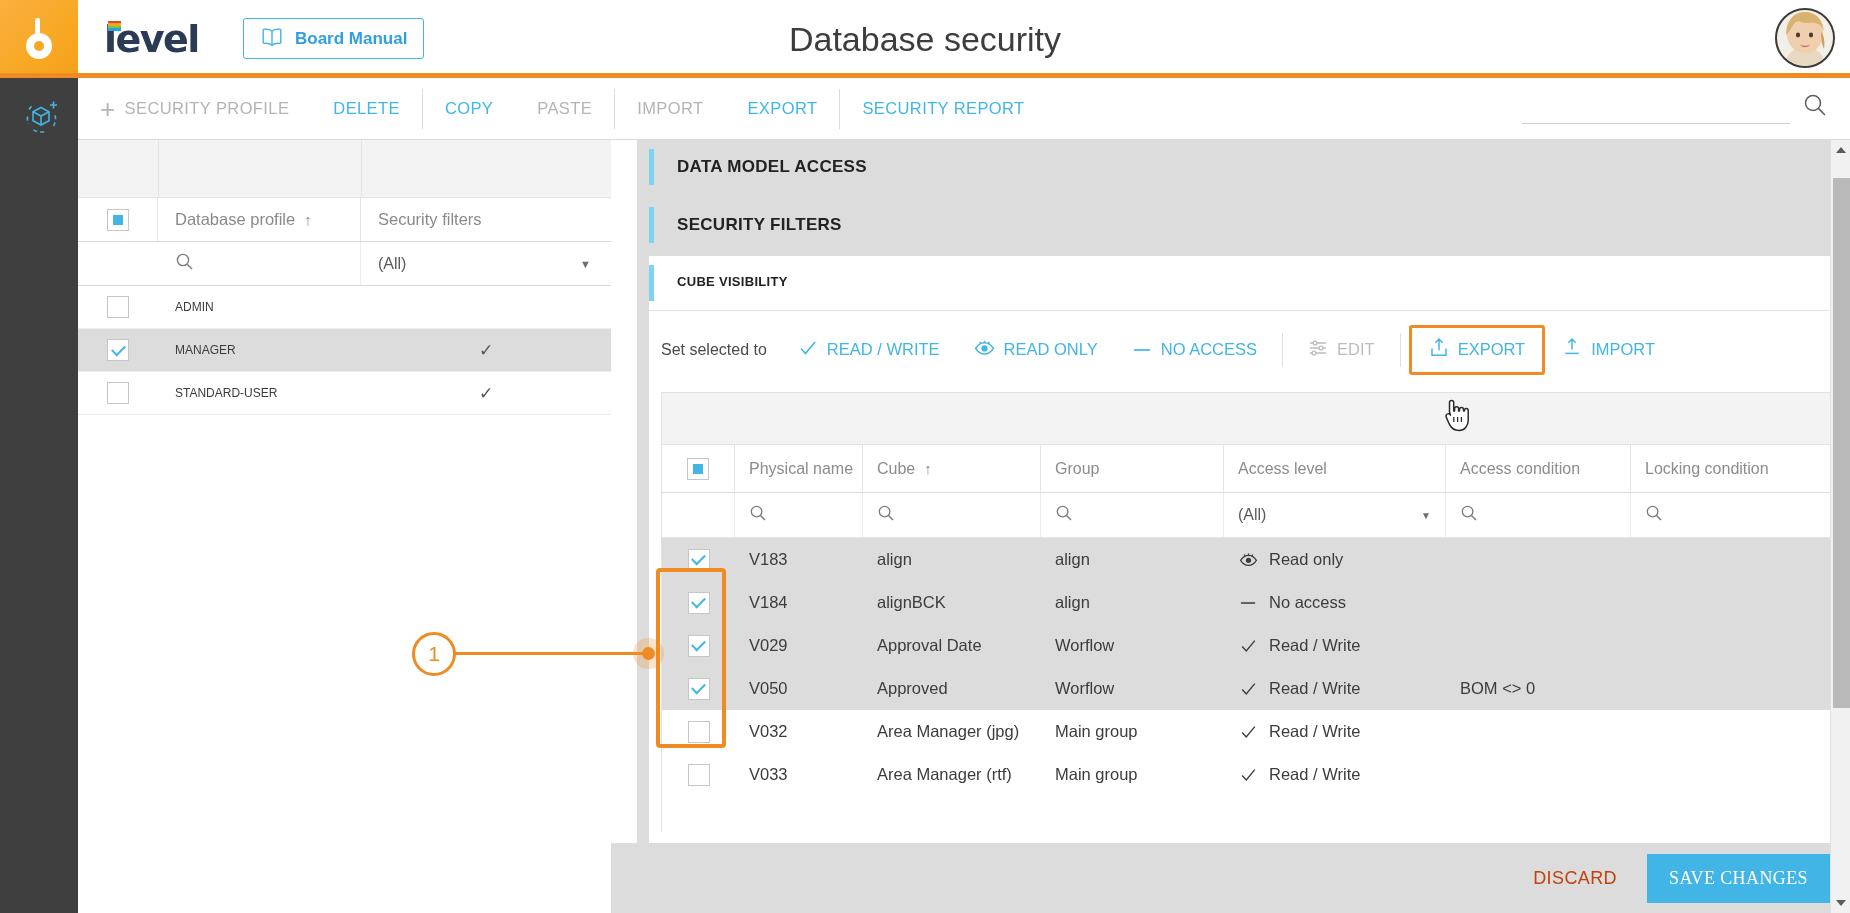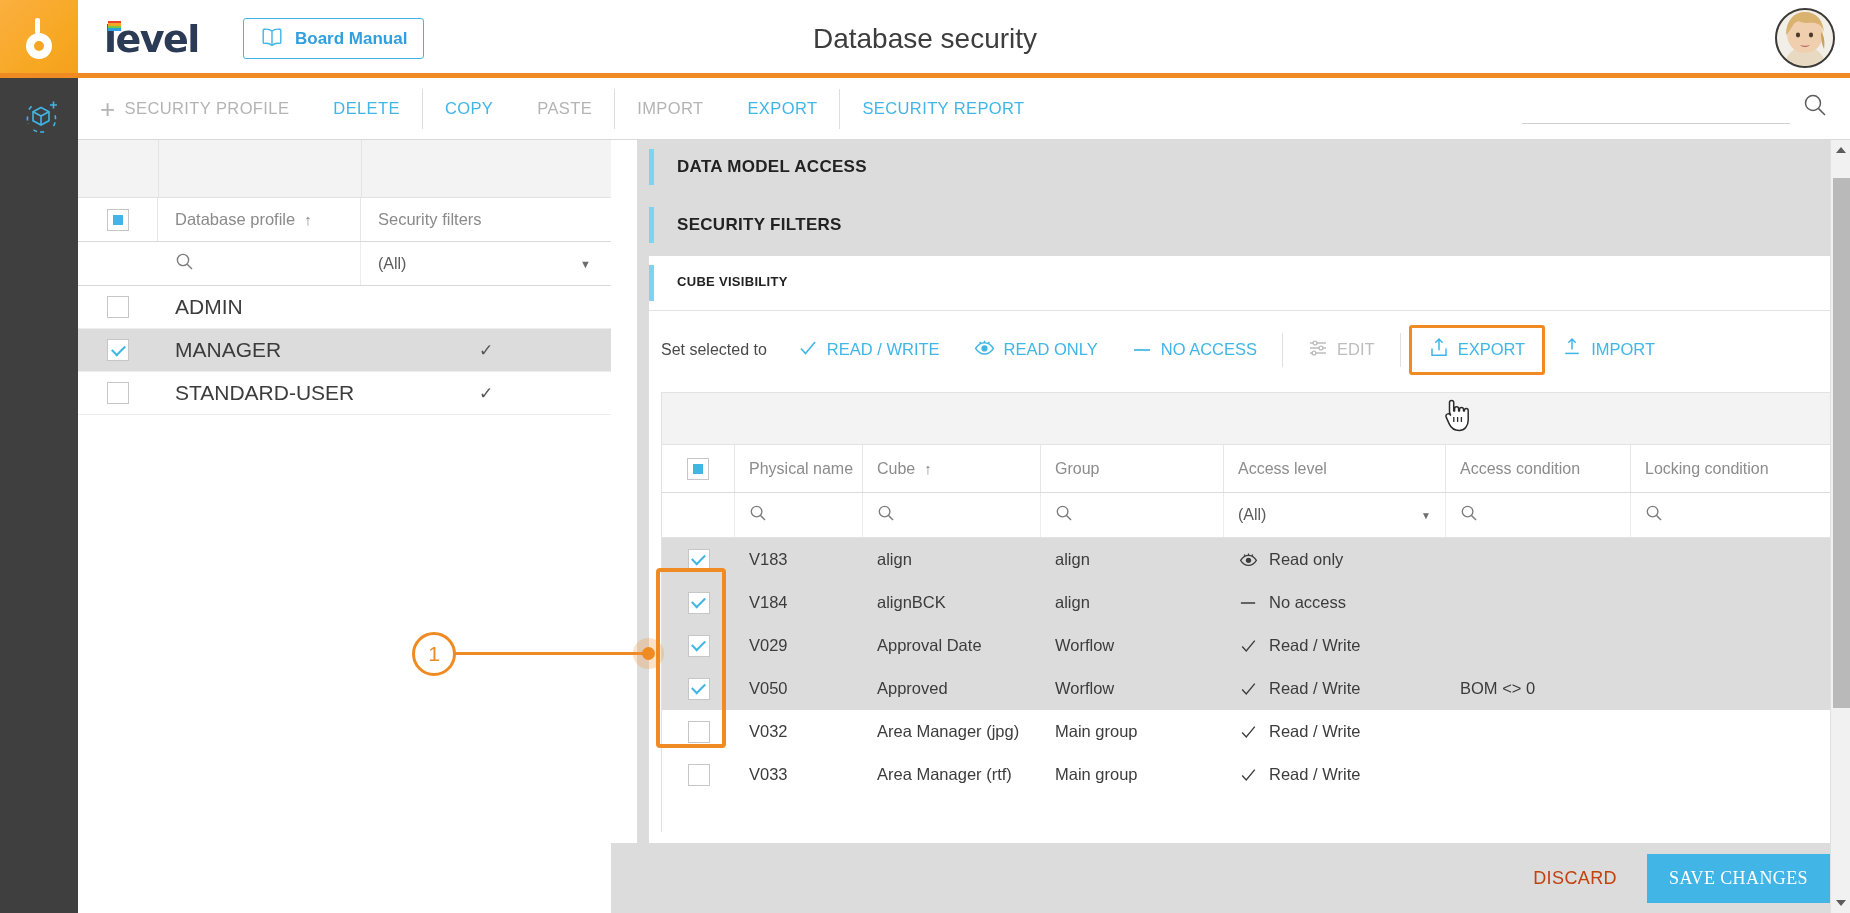--- a/index.html
+++ b/index.html
@@ -36,21 +36,21 @@
   .manual-btn {
     position:absolute; left:243px; top:18px; height:41px; padding:0 16px;
     border:1px solid #41b6e6; border-radius:3px; background:#fff;
     display:flex; align-items:center; gap:11px; cursor:pointer;
   }
   .manual-btn .label { color:#2f9fdf; font-size:17px; font-weight:700; }
 
   .page-title {
     position:absolute; left:0; top:0; width:1850px; height:78px;
     display:flex; align-items:center; justify-content:center;
-    font-size:28px; color:#3d3d3d; font-weight:400; pointer-events:none;
+    font-size:34px; color:#3d3d3d; font-weight:400; pointer-events:none;
   }
 
   .avatar {
     position:absolute; right:15px; top:8px; width:60px; height:60px; border-radius:50%;
     background:#d8c3a5; border:2px solid #3a3a3a; overflow:hidden; cursor:pointer;
   }
   .avatar svg { display:block; }
 
   .orange-rule { position:absolute; left:78px; top:73px; width:1772px; height:5px; background:#ef8b22; }
   .orange-rule-left { position:absolute; left:0; top:73px; width:78px; height:5px; background:#ef8b22; }
@@ -95,21 +95,21 @@
 
   .lp-filter { position:absolute; left:0; top:102px; width:533px; height:44px; background:#fff; border-bottom:1px solid #d9d9d9; display:flex; }
   .lp-filter .lp-col-chk, .lp-filter .lp-col-a, .lp-filter .lp-col-b { border-right:none; }
   .lp-filter .lp-col-a { border-right:1px solid #ececec; }
   .all-text { font-size:16px; color:#5a5a5a; }
   .caret-down { margin-left:auto; margin-right:20px; color:#6d6d6d; font-size:11px; }
 
   .lp-row { position:absolute; left:0; width:533px; height:43px; display:flex; align-items:center; border-bottom:1px solid #ededed; }
   .lp-row.selected { background:#dcdcdc; }
   .lp-row .cell-chk { width:80px; display:flex; align-items:center; justify-content:center; }
-  .lp-row .cell-name { width:203px; padding-left:17px; font-size:21px; color:#3c3c3c; }
+  .lp-row .cell-name { width:203px; padding-left:17px; font-size:12px; color:#3c3c3c; }
   .lp-row .cell-filter { flex:1; display:flex; align-items:center; justify-content:center; }
 
   .chk {
     width:22px; height:22px; border:1px solid #c6c6c6; background:#fff;
     display:flex; align-items:center; justify-content:center; cursor:pointer;
   }
   .chk.checked::after {
     content:""; width:11px; height:6px; border-left:2.4px solid #41b6e6; border-bottom:2.4px solid #41b6e6;
     transform:rotate(-45deg); margin-top:-3px;
   }

